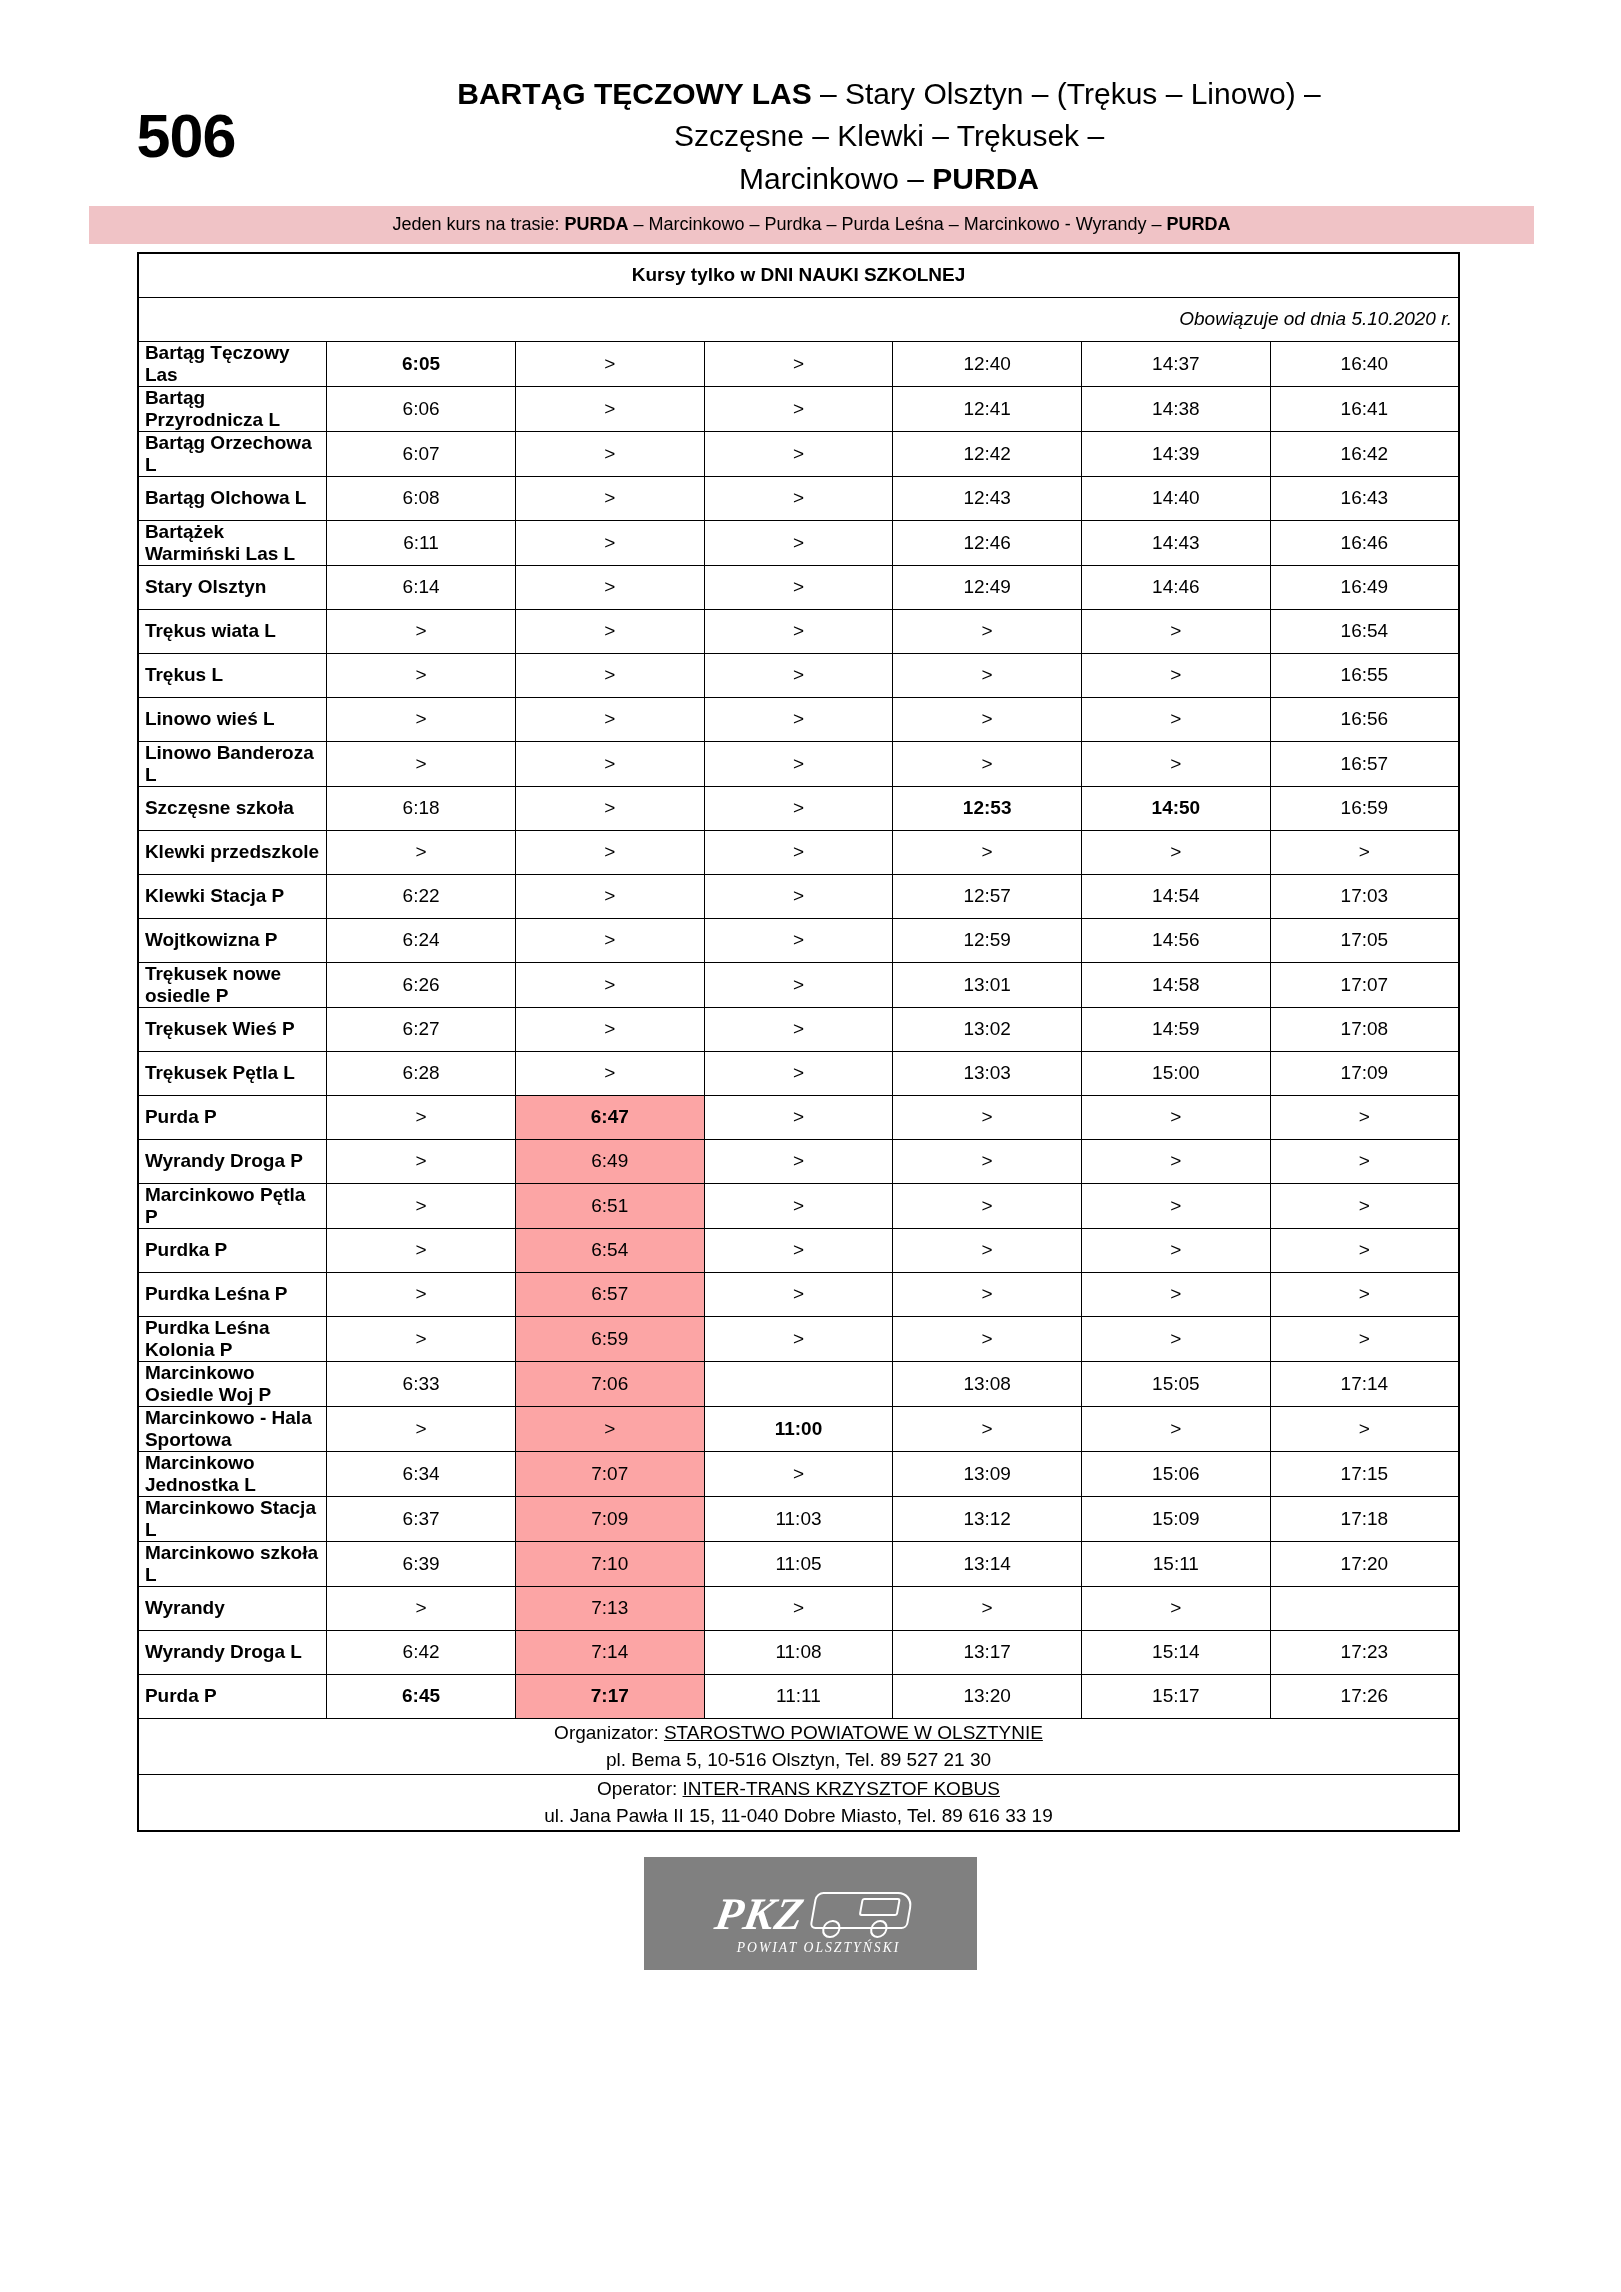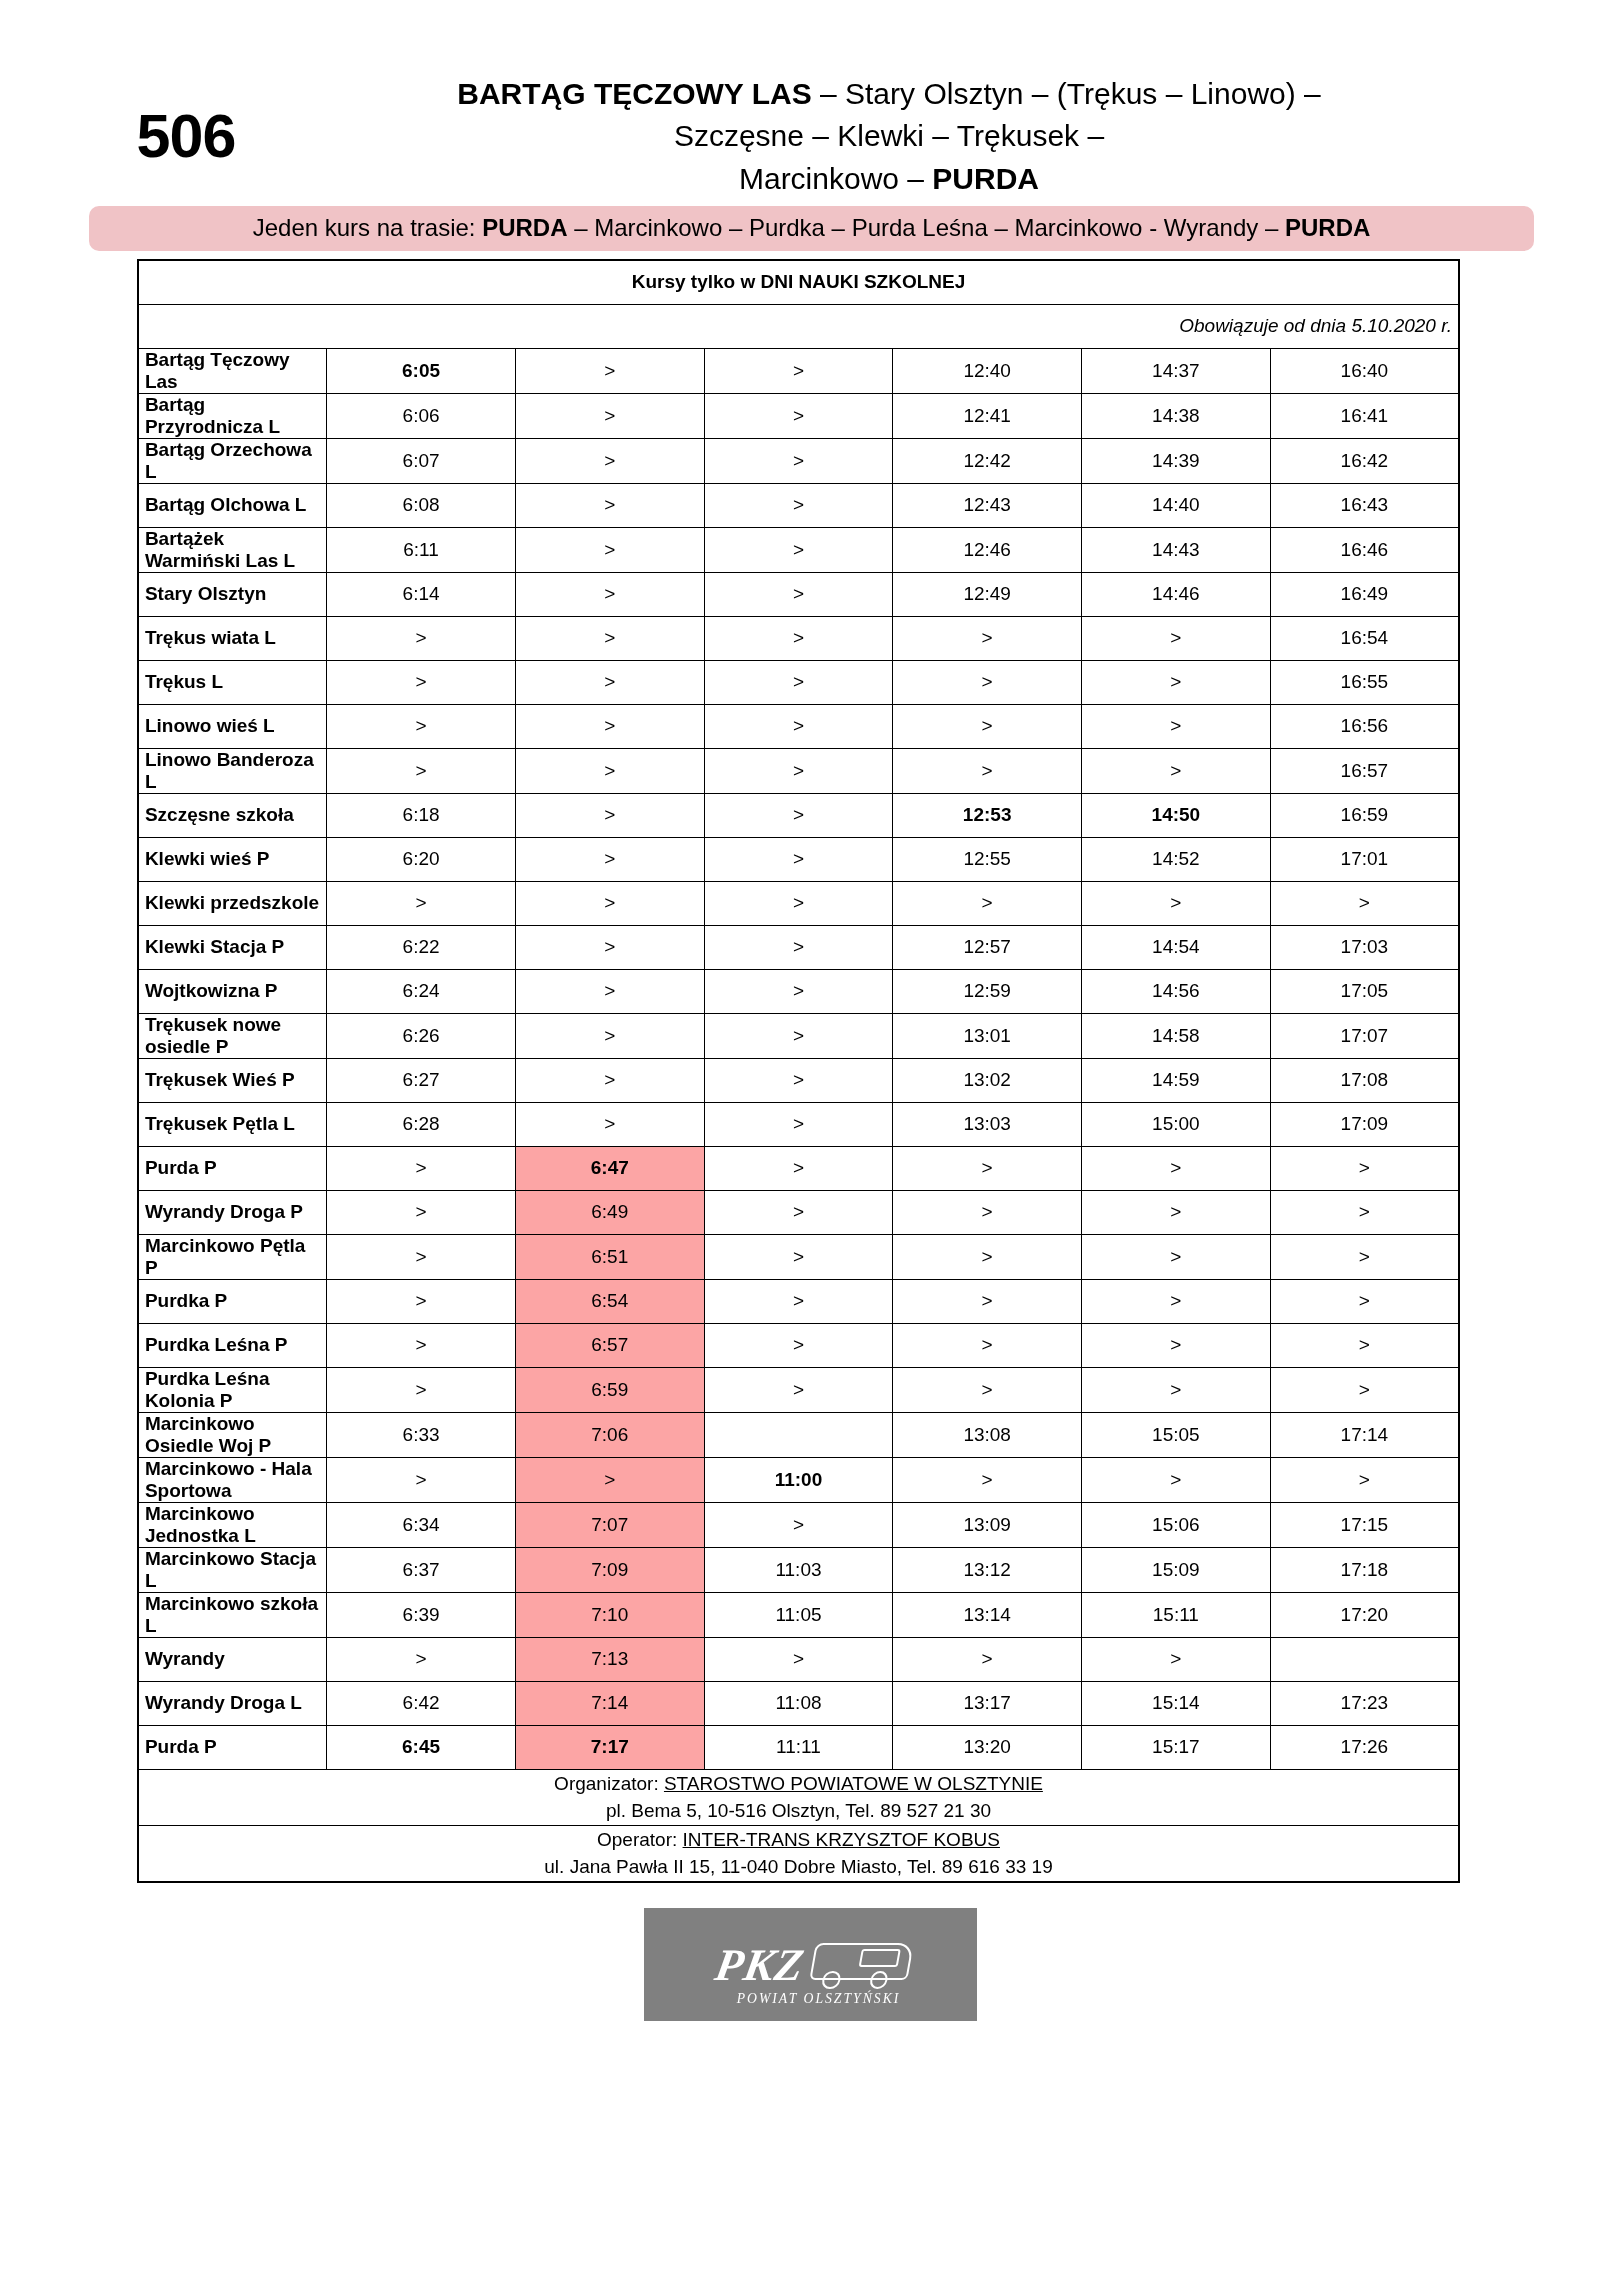--- a/index.html
+++ b/index.html
@@ -46,26 +46,25 @@
     line-height: 1.42;
     padding-right: 39px;
     padding-top: 13.7px;
   }
   .route-title .b { font-weight: bold; }
 
   
   .notice-bar {
     background: #f0c3c6;
     text-align: center;
-    font-size: 24px;
+    font-size: 18px;
     padding: 7.8px 0 8.8px 0;
     margin: 5.9px 0 0 0;
     width: 1445px;
     margin-left: 1px;
-    border-radius: 10px;
   }
   .notice-bar .b { font-weight: bold; }
 
   
   table.sched {
     border-collapse: collapse;
     table-layout: fixed;
     width: 1323px;
     margin: 7.8px 0 0 49px;
     border: 2.9px solid #000;
@@ -304,29 +303,20 @@
           <td class="time">16:57</td>
         </tr>
         <tr>
           <td class="stop">Szczęsne szkoła</td>
           <td class="time">6:18</td>
           <td class="time">&gt;</td>
           <td class="time">&gt;</td>
           <td class="time bold">12:53</td>
           <td class="time bold">14:50</td>
           <td class="time">16:59</td>
-        </tr>
-        <tr>
-          <td class="stop">Klewki wieś P</td>
-          <td class="time">6:20</td>
-          <td class="time">&gt;</td>
-          <td class="time">&gt;</td>
-          <td class="time">12:55</td>
-          <td class="time">14:52</td>
-          <td class="time">17:01</td>
         </tr>
         <tr>
           <td class="stop">Klewki przedszkole</td>
           <td class="time">&gt;</td>
           <td class="time">&gt;</td>
           <td class="time">&gt;</td>
           <td class="time">&gt;</td>
           <td class="time">&gt;</td>
           <td class="time">&gt;</td>
         </tr>

